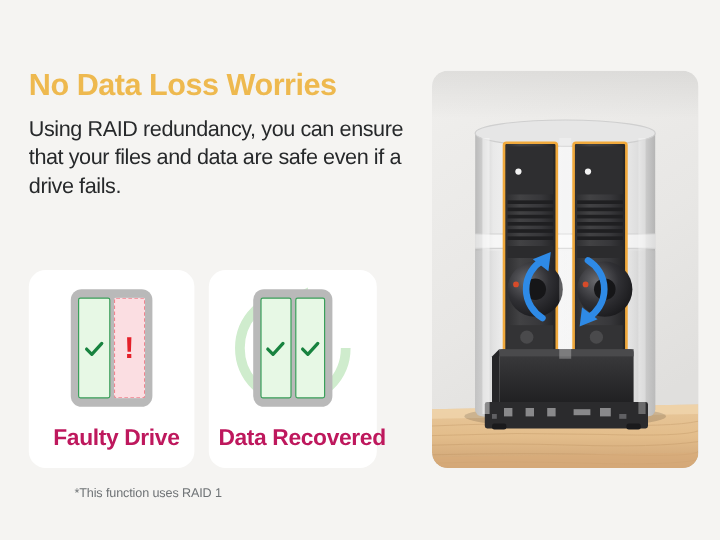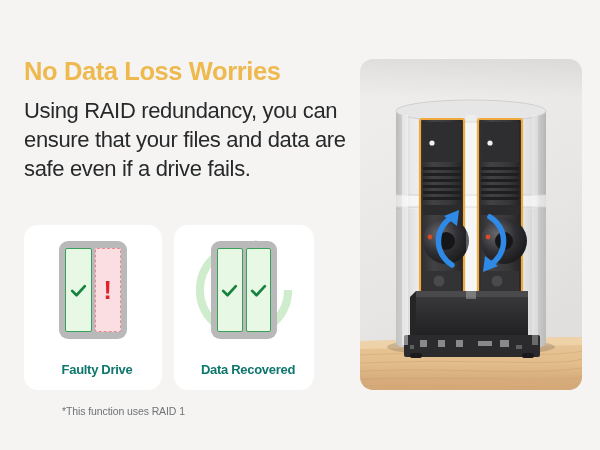--- a/index.html
+++ b/index.html
@@ -35,21 +35,21 @@
     font-size: 25.5px;
     font-weight: bold;
     color: #eeb94f;
     letter-spacing: -0.4px;
     line-height: 1.15;
     white-space: nowrap;
   }
 
   .subcopy {
     margin-top: 10px;
-    font-size: 22px;
+    font-size: 18px;
     color: #27292b;
     line-height: 1.32;
     letter-spacing: -0.35px;
     width: 330px;
   }
 
   
   .cards {
     position: absolute;
     left: 24px;
@@ -80,23 +80,23 @@
     align-items: center;
     justify-content: center;
   }
 
   .card-label {
     position: absolute;
     bottom: 13px;
     left: 8px;
     right: 0;
     text-align: center;
-    font-size: 13px;
+    font-size: 19px;
     font-weight: bold;
-    color: #0f766e;
+    color: #be185d;
     letter-spacing: -0.3px;
     white-space: nowrap;
   }
 
   
   .enclosure {
     position: relative;
     background: #b9b9b9;
     border-radius: 9px;
     display: flex;

